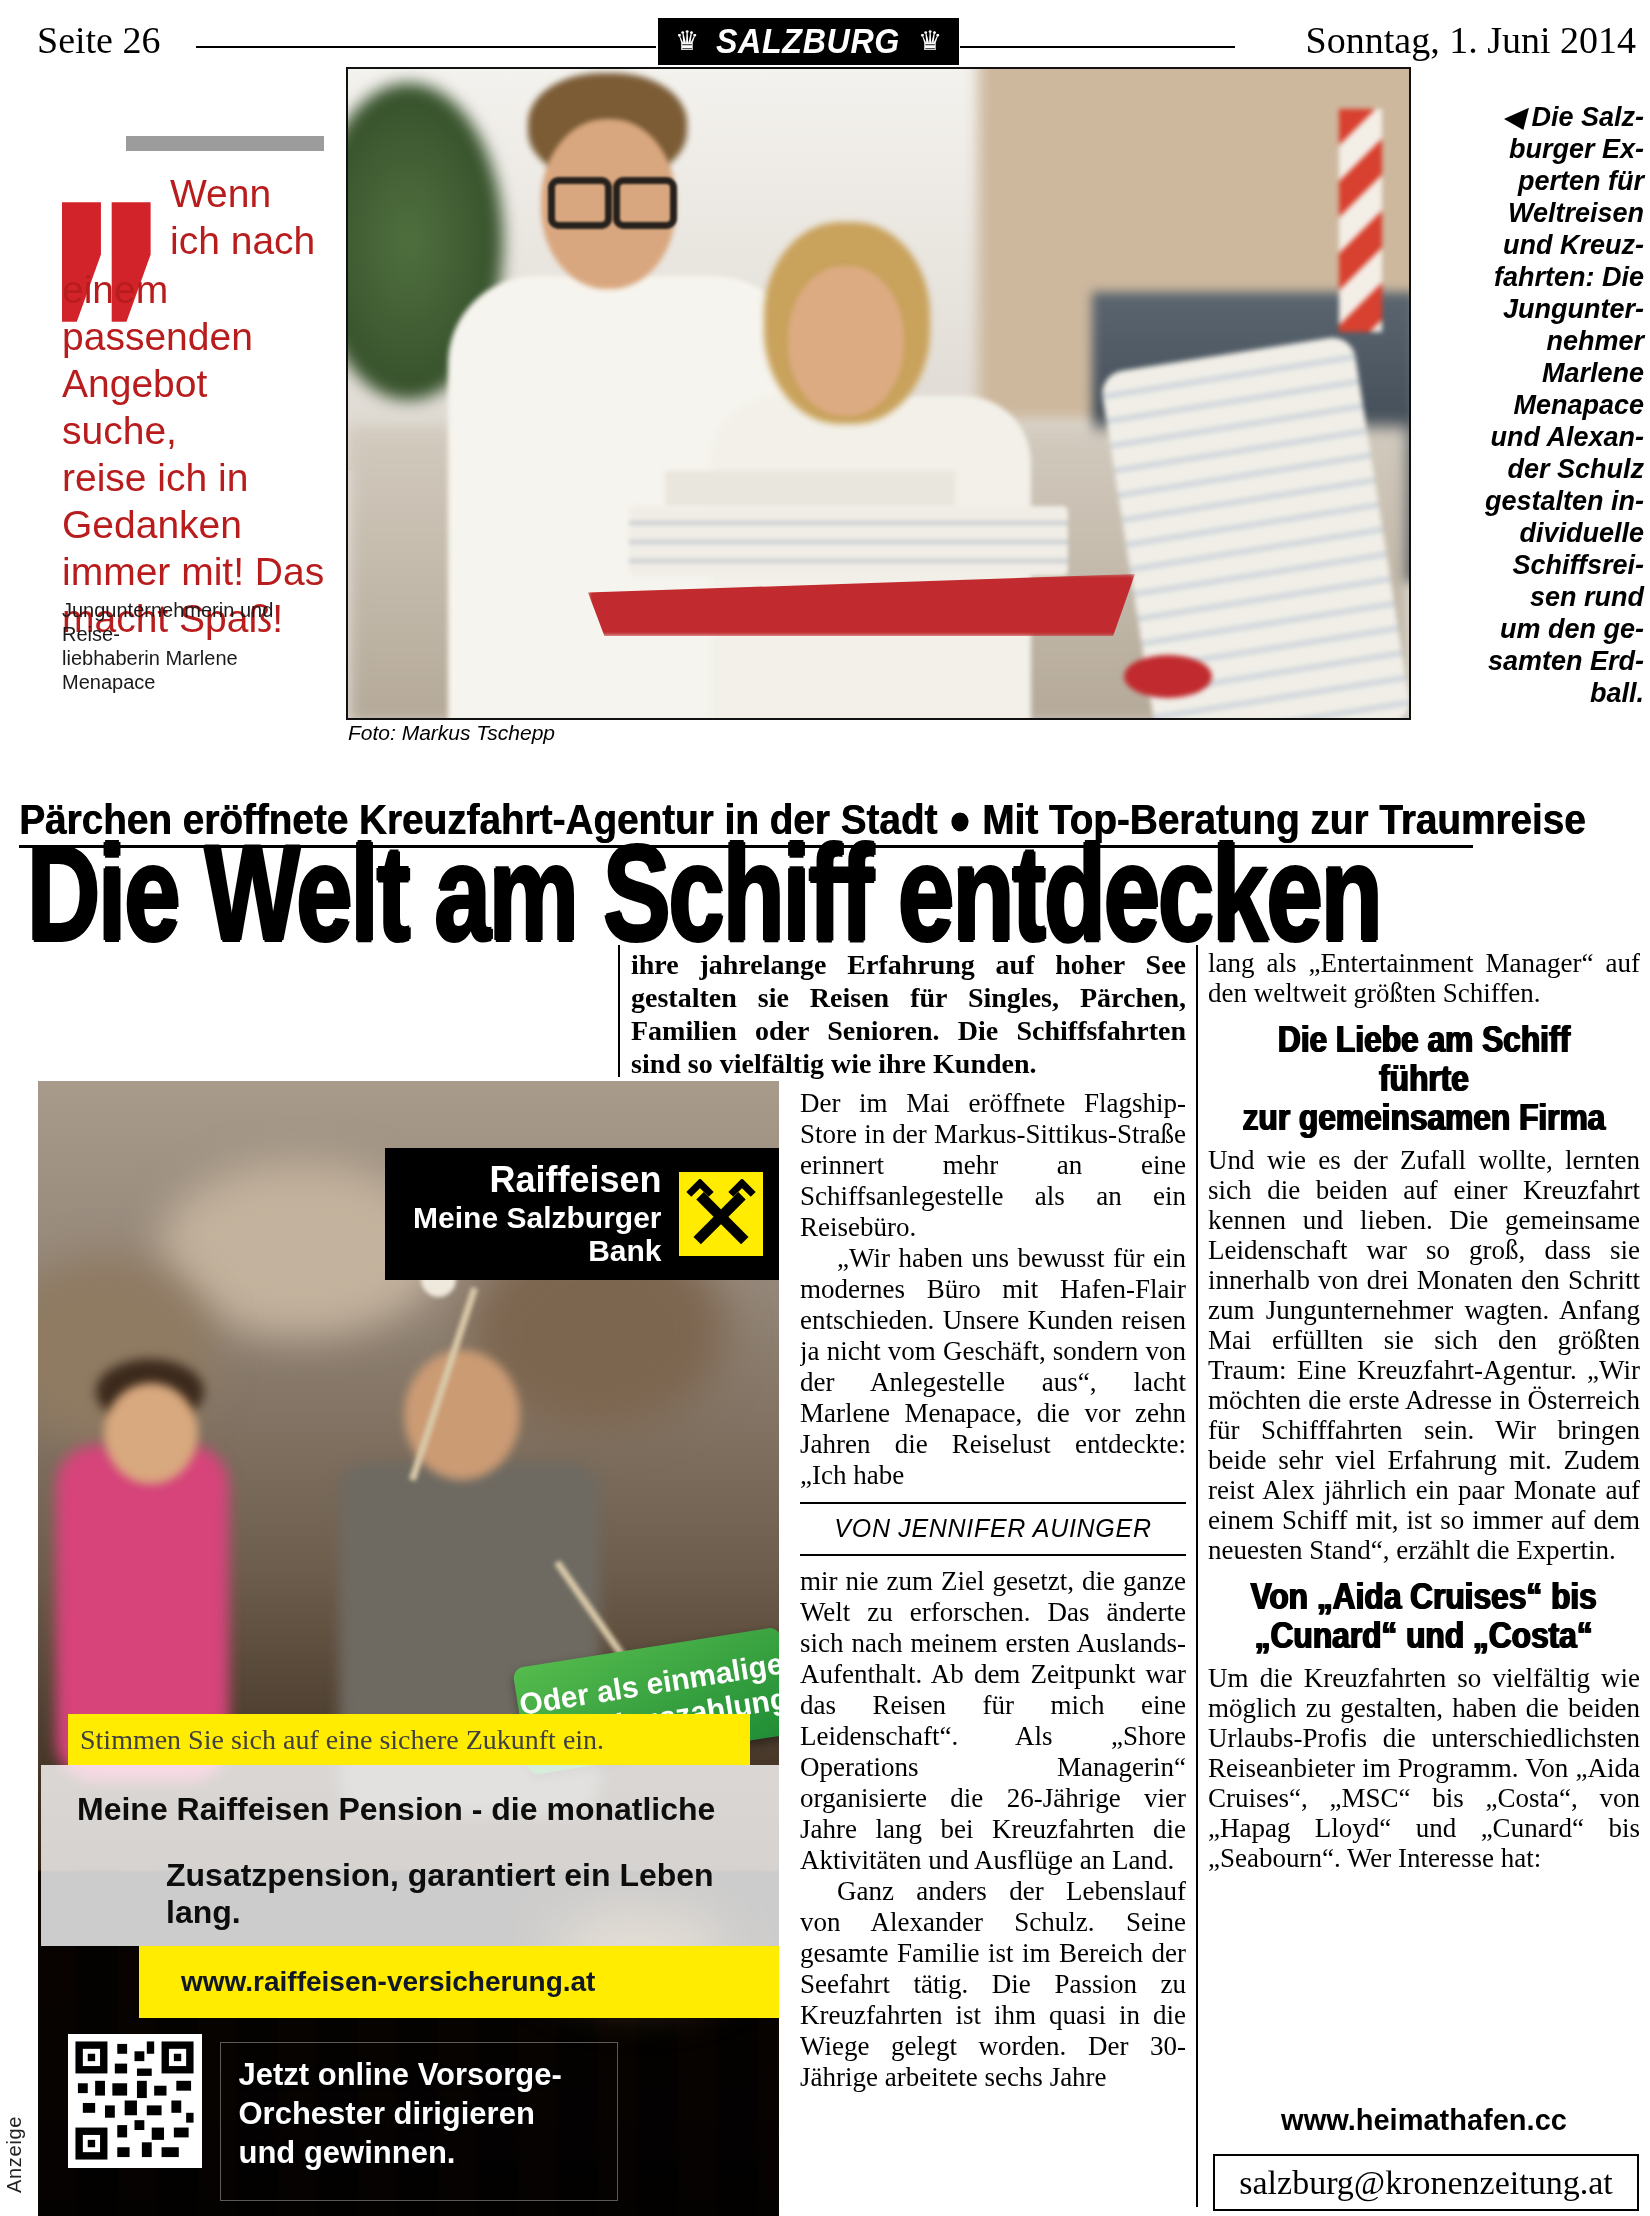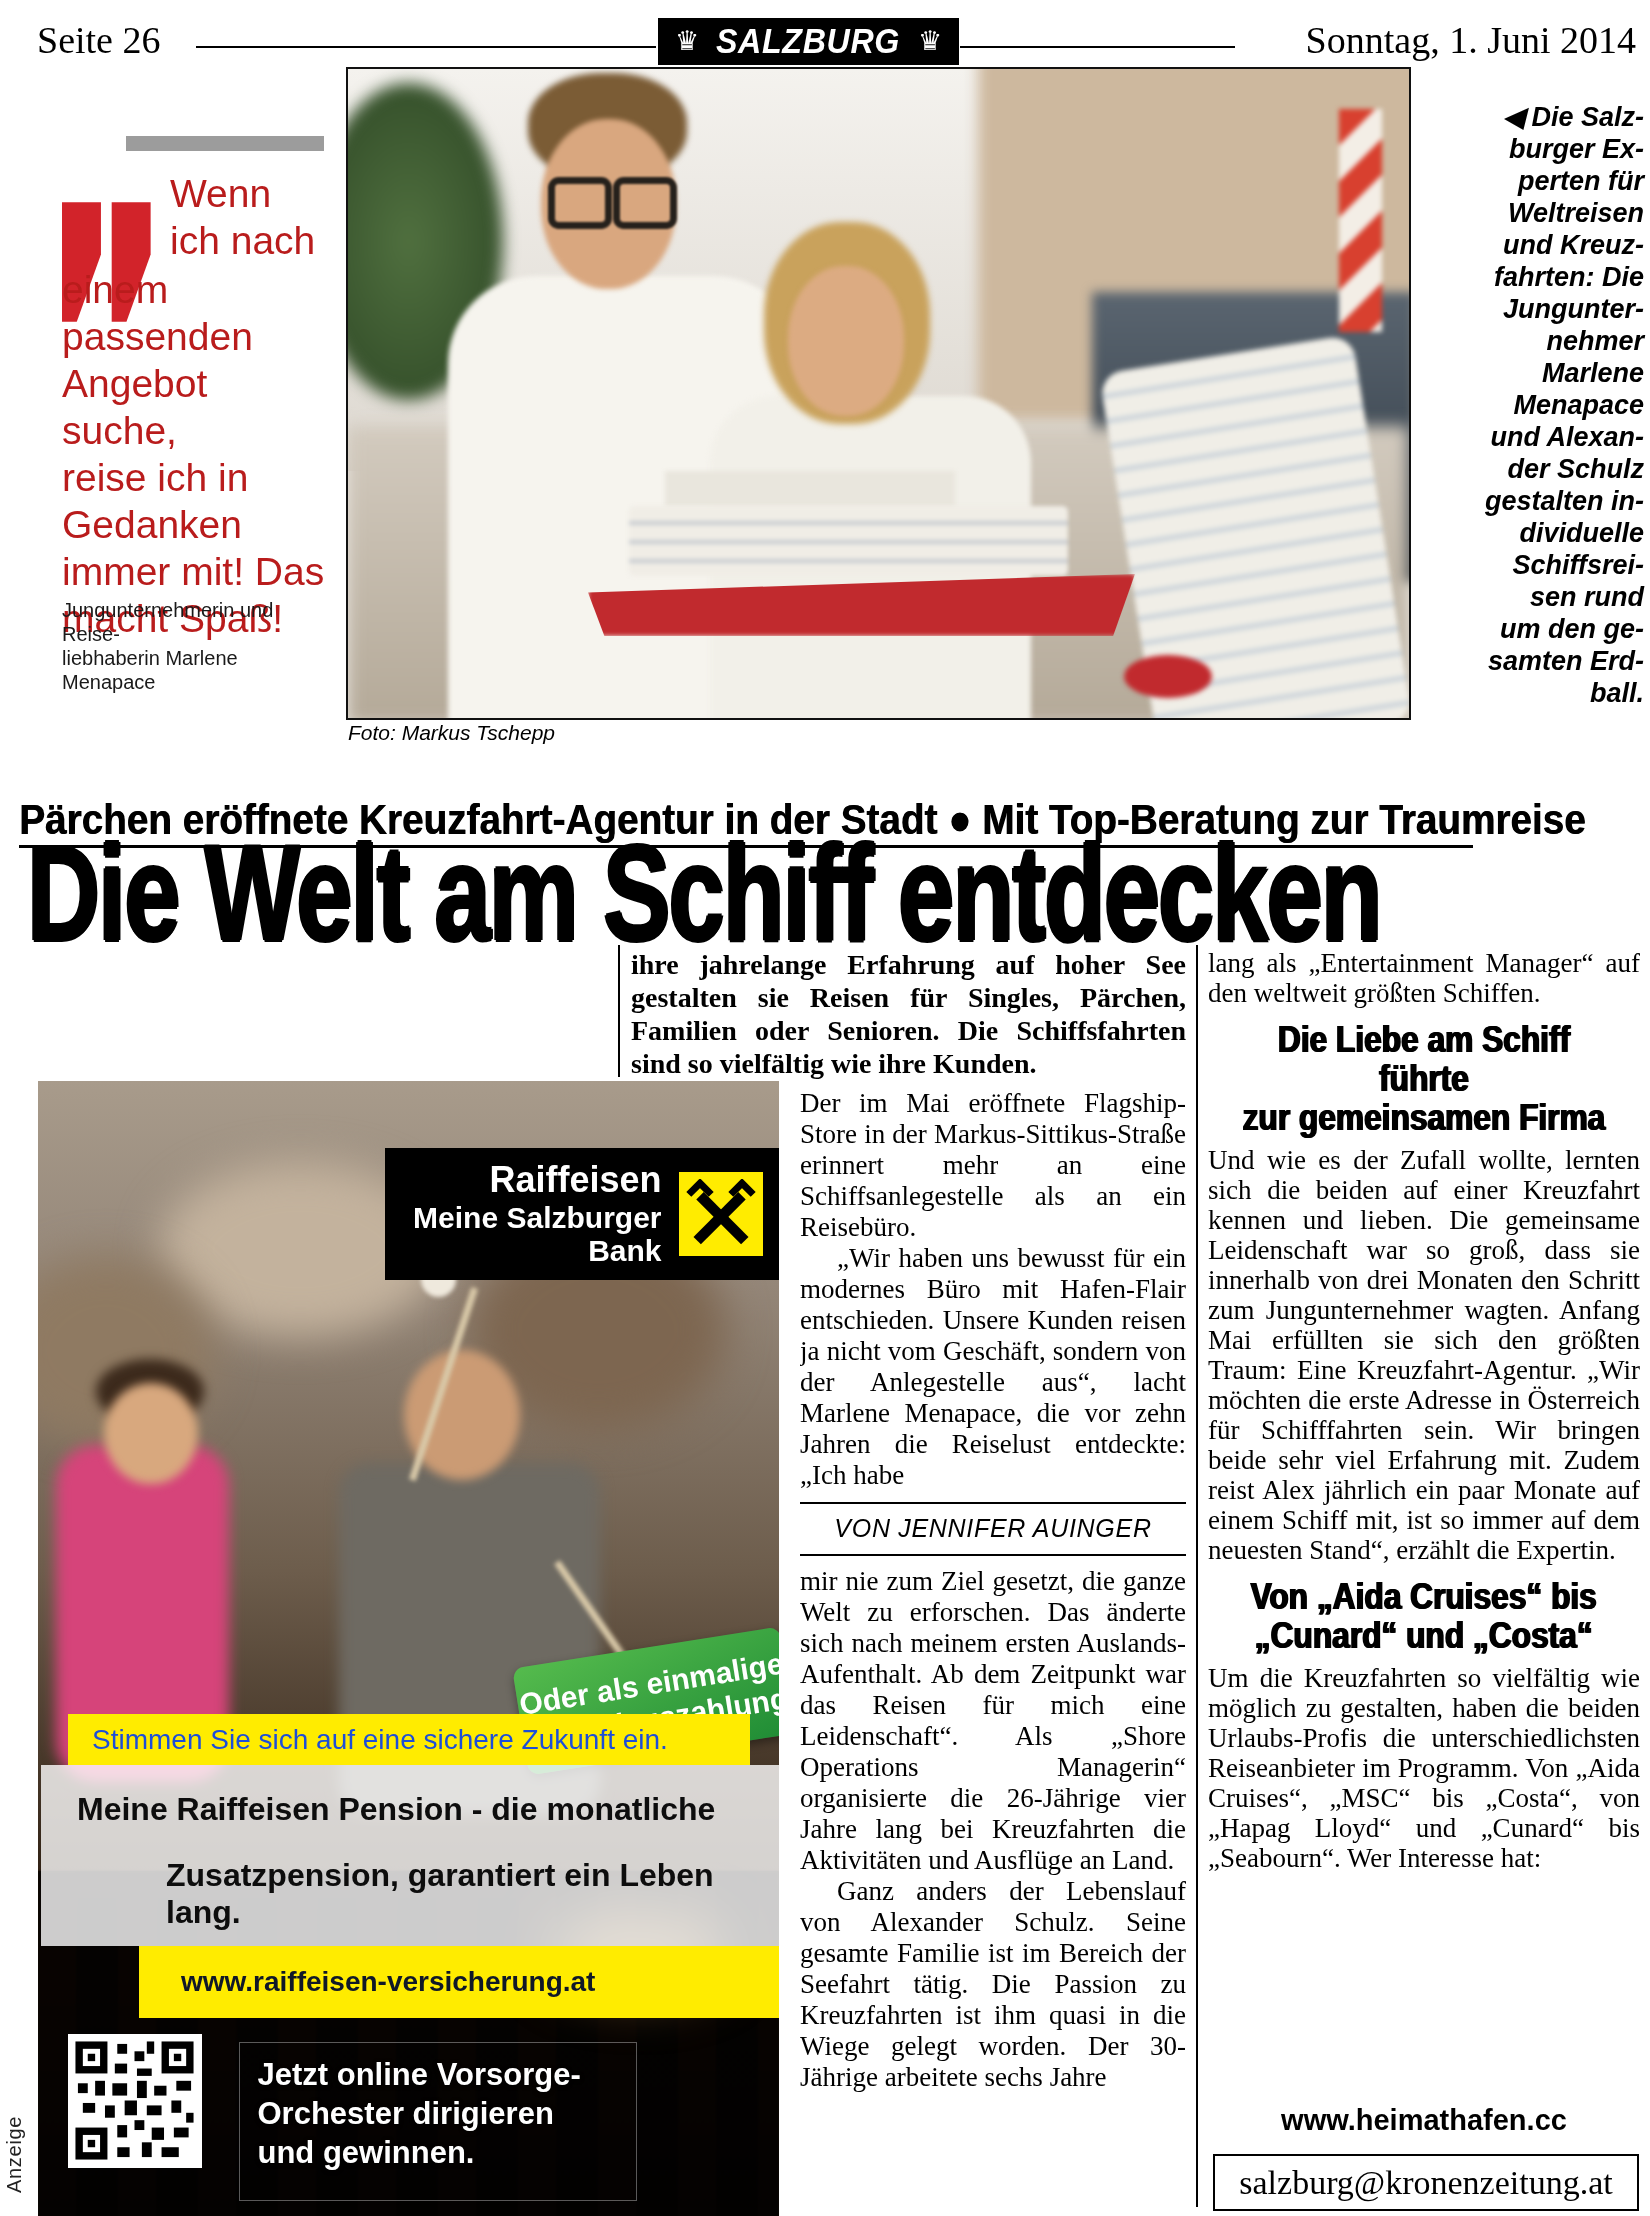--- a/index.html
+++ b/index.html
@@ -127,30 +127,30 @@
   .ad-logo .lg-txt{color:#fff;text-align:right;font-family:"Liberation Sans",sans-serif;font-weight:bold;line-height:1.12;}
   .lg-l1{font-size:36px;} .lg-l2{font-size:30px;}
   .lg-sq{width:84px;height:84px;background:#ffec00;flex:0 0 auto;display:flex;align-items:center;justify-content:center;}
 
   .ad-ribbon{left:481px;top:566px;width:270px;height:108px;border-radius:10.8px;
              background:linear-gradient(160deg,#55bb4d,#1f8c35);transform:rotate(-9deg);
              display:flex;align-items:center;justify-content:center;text-align:center;
              color:#fff;font-family:"Liberation Sans",sans-serif;font-weight:bold;font-size:30px;line-height:35px;
              box-shadow:0 4px 9.4px rgba(0,0,0,.4);}
   .ad-bar1{left:30px;top:633px;width:682px;height:51px;background:#ffec00;display:flex;align-items:center;}
-  .ad-bar1 span{margin-left:24px;font-family:Liberation Sans, sans-serif;font-size:28px;color:#1d4ed8;}
+  .ad-bar1 span{margin-left:12px;font-family:Liberation Serif, serif;font-size:28px;color:#404040;}
   .ad-band{left:2.7px;top:684px;width:738px;height:181px;background:rgba(255,255,255,.8);}
   .ad-claim1{left:39px;top:710px;font-family:"Liberation Sans",sans-serif;font-weight:bold;font-size:32px;color:#0d0d0d;}
   .ad-claim2{left:128px;top:776px;font-family:"Liberation Sans",sans-serif;font-weight:bold;font-size:32px;color:#0d0d0d;}
   .ad-bar2{left:101px;top:865px;width:640px;height:72px;background:#ffec00;display:flex;align-items:center;}
   .ad-bar2 span{margin-left:42px;font-family:"Liberation Sans",sans-serif;font-weight:bold;font-size:28px;color:#101828;}
   .ad-qr{left:30px;top:953px;width:134px;height:134px;background:#fff;padding:5.4px;box-sizing:border-box;}
   .ad-cta{left:182px;top:961px;width:398px;height:159px;border:1.3px solid rgba(255,255,255,.35);
           box-sizing:border-box;padding:12px 0 0 17.5px;color:#fff;font-family:"Liberation Sans",sans-serif;
-          font-weight:bold;font-size:31px;line-height:39px;text-shadow:0 1.3px 4px #000;margin-left:19px;}
+          font-weight:bold;font-size:31px;line-height:39px;text-shadow:0 1.3px 4px #000;}
   .anzeige{left:2.7px;top:2058px;width:27px;height:135px;writing-mode:vertical-rl;transform:rotate(180deg);
            font-family:"Liberation Sans",sans-serif;font-size:20px;color:#222;letter-spacing:0.7px;}
 </style>
 </head>
 <body>
 
 <div class="page">
 
   <span class="abs page-label">Seite 26</span>
   <div class="abs hline hl-left"></div>

